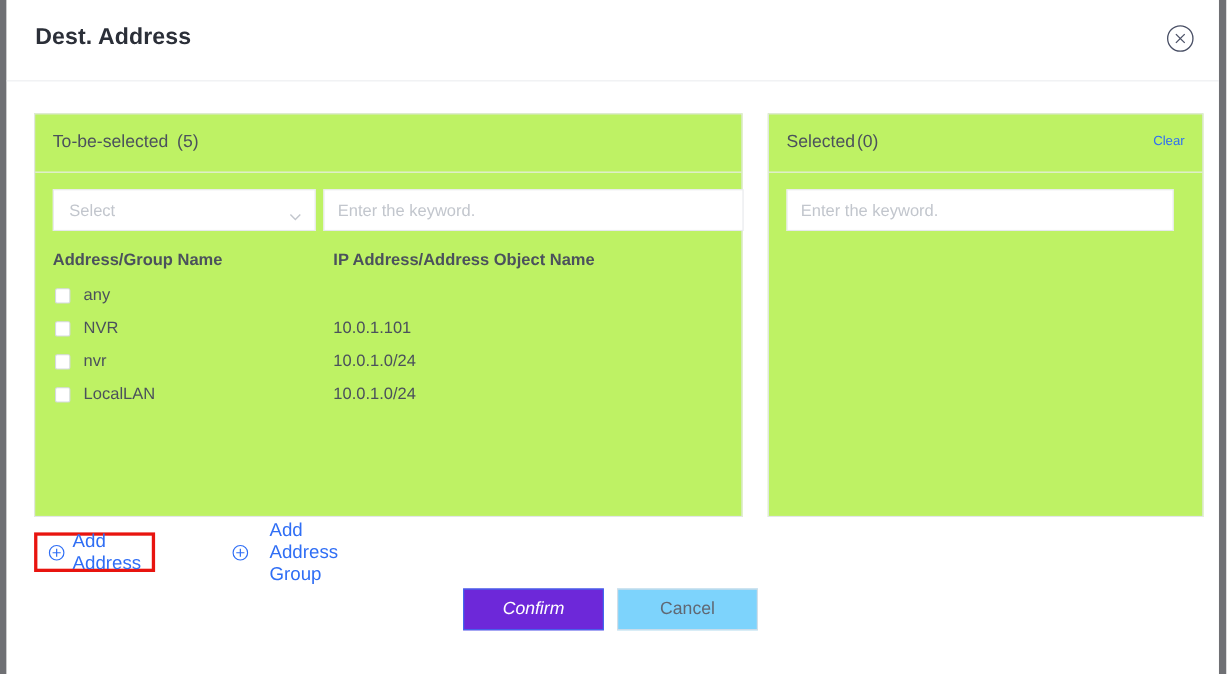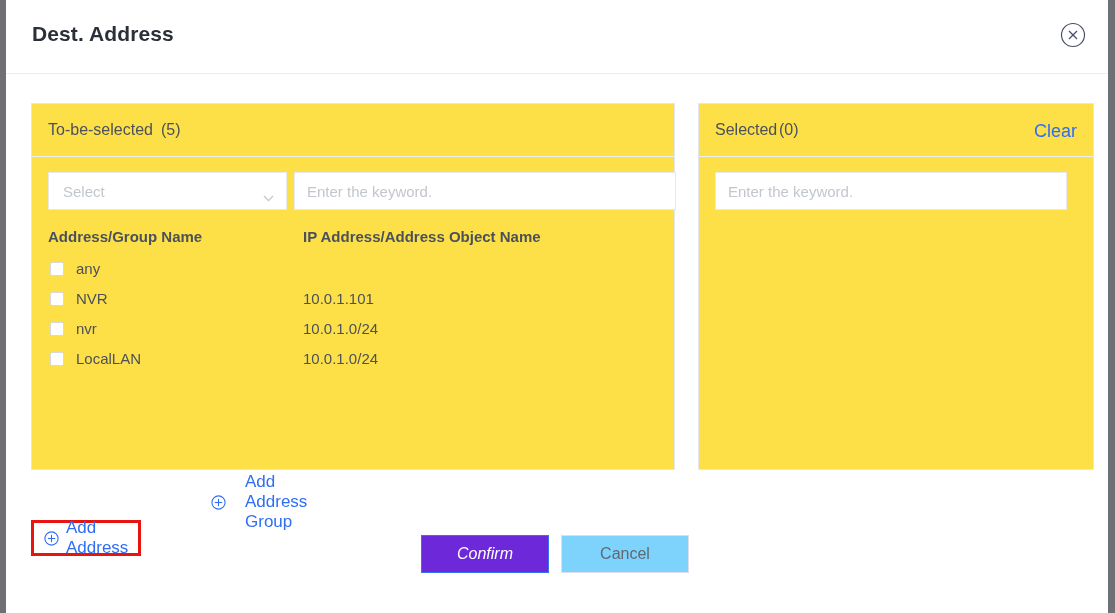--- a/index.html
+++ b/index.html
@@ -41,42 +41,42 @@
     position: absolute; left: 1052px; top: 20px;
     width: 30px; height: 30px; cursor: pointer;
     display: flex; align-items: center; justify-content: center;
   }
   .close-btn svg { display: block; }
 
   
   .panel {
     position: absolute;
     border: 1px solid #e3e6ea;
-    background: #fde047;
+    background: #bef264;
   }
   .panel.left  { left: 25px;  top: 103px; width: 644px; height: 367px; }
   .panel.right { left: 692px; top: 103px; width: 396px; height: 367px; }
 
   .panel-head {
     position: relative; height: 53px;
     border-bottom: 1px solid #eceef1;
   }
   .panel-head .ptitle {
     position: absolute; left: 16px; top: 17px;
     font-size: 16px; color: #4b515c;
   }
   .panel-head .pcount {
     position: absolute; top: 17px;
     font-size: 16px; color: #4b515c;
   }
   .panel.left  .pcount { left: 129px; }
   .panel.right .pcount { left: 80px; }
   .clear-link {
     position: absolute; right: 16px; top: 17px;
-    font-size: 18px; color: #2f6ef5; cursor: pointer;
+    font-size: 12px; color: #2f6ef5; cursor: pointer;
   }
 
   
   .filter-row { position: absolute; left: 16px; top: 68px; }
   .select-box {
     position: absolute; left: 0; top: 0; width: 239px; height: 38px;
     border: 1px solid #e6e8ec; background: #fff; cursor: pointer;
   }
   .select-box .sel-text {
     position: absolute; left: 14px; top: 10px;
@@ -139,21 +139,21 @@
   .add-links { position: absolute; left: 25px; top: 484px; height: 36px; }
   .add-link {
     position: absolute; top: 0; height: 36px;
     display: flex; align-items: center;
     color: #2f6ef5; font-size: 17px; cursor: pointer;
     padding: 0 8px;
   }
   .add-link .plus {
     width: 15px; height: 15px; margin-right: 7px; flex: 0 0 15px;
   }
-  .add-link.addr  { left: 0; border: 3px solid #e8140f; padding: 0 10px; margin-top: 36px; }
+  .add-link.addr  { left: 0; border: 3px solid #e8140f; padding: 0 10px; }
   .add-link.group { left: 172px; gap: 12px; }
 
   
   .footer { position: absolute; left: 0; top: 535px; width: 1102px; height: 50px; }
   .btn {
     position: absolute; top: 0; height: 38px;
     font-size: 16px; cursor: pointer;
     display: flex; align-items: center; justify-content: center;
     font-family: "Liberation Sans", sans-serif;
   }

